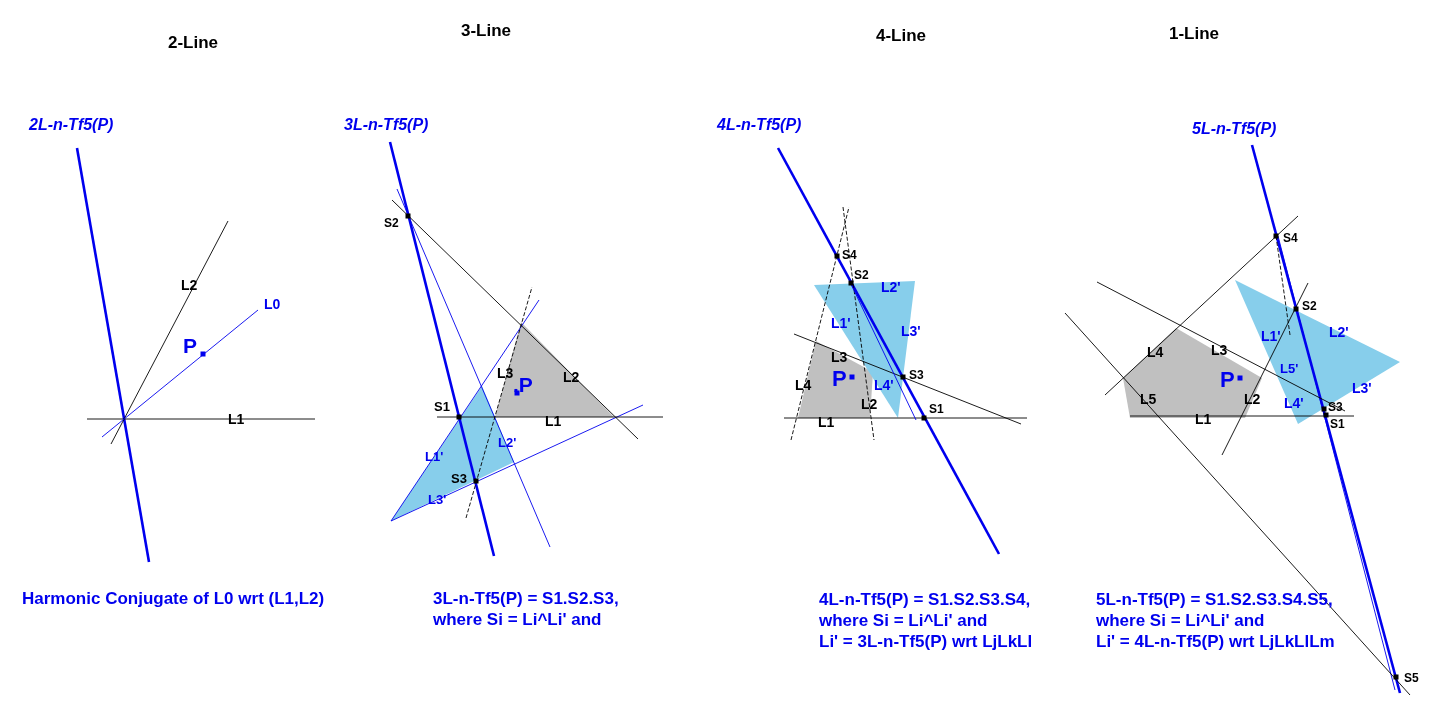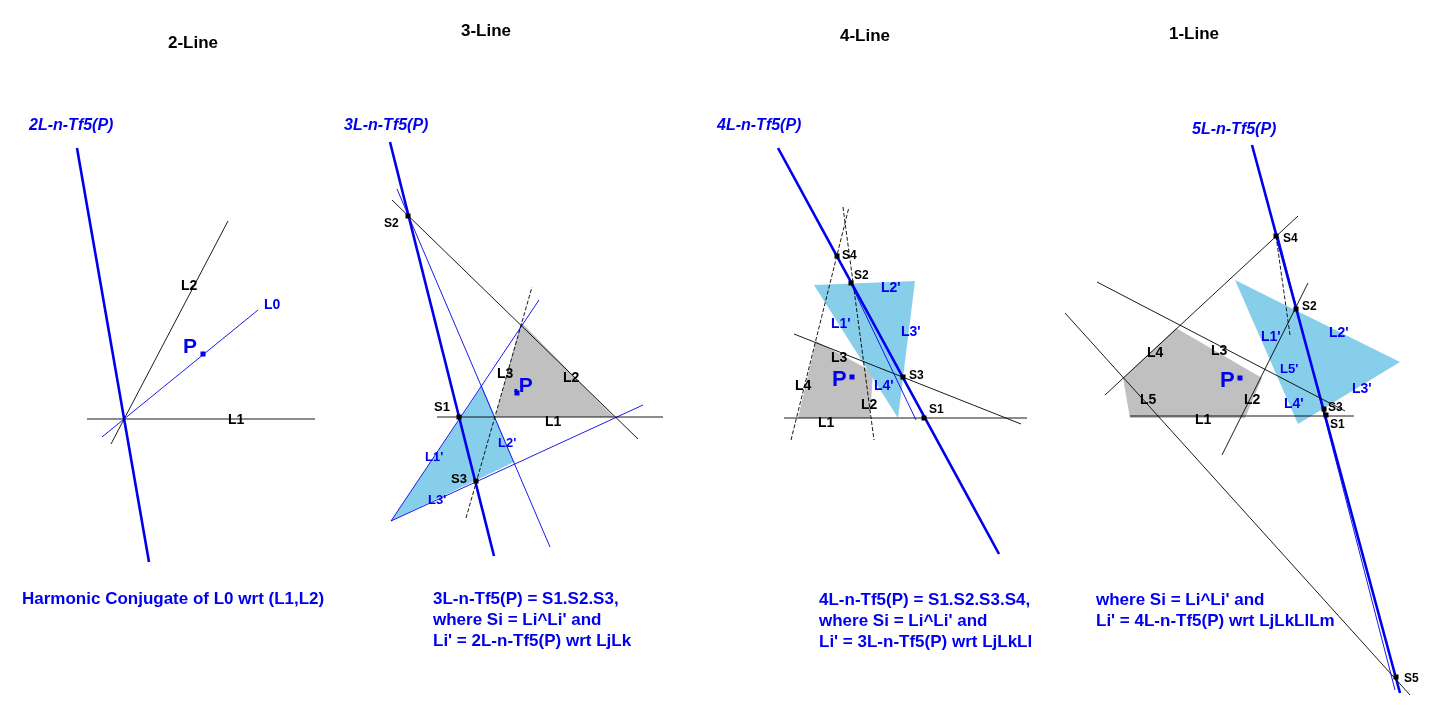--- a/index.html
+++ b/index.html
@@ -13,21 +13,21 @@
                line-height: 21px; font-family: "Liberation Sans", sans-serif; }
     .caption div { white-space: nowrap; }
     svg#canvas { position: absolute; left: 0; top: 0; }
     svg text { font-family: "Liberation Sans", sans-serif; font-weight: bold; }
   </style>
 </head>
 <body>
 
 <div class="panel-title" style="left:168px;top:21px;margin-top:12px;">2-Line</div>
 <div class="panel-title" style="left:461px;top:21px;">3-Line</div>
-<div class="panel-title" style="left:840px;top:26px;">4-Line</div>
+<div class="panel-title" style="left:876px;top:26px;">4-Line</div>
 <div class="panel-title" style="left:1169px;top:24px;">1-Line</div>
 
 <div class="fn-title" style="left:29px;top:116px;">2L-n-Tf5(P)</div>
 <div class="fn-title" style="left:344px;top:116px;">3L-n-Tf5(P)</div>
 <div class="fn-title" style="left:717px;top:116px;">4L-n-Tf5(P)</div>
 <div class="fn-title" style="left:1192px;top:120px;">5L-n-Tf5(P)</div>
 
 <svg id="canvas" width="1438" height="708" viewBox="0 0 1438 708" xmlns="http://www.w3.org/2000/svg">
   <g id="g-polys">
       <polygon points="521,322 614,417 495,417" fill="#c0c0c0" stroke="none"></polygon>
@@ -128,23 +128,23 @@
       <text x="1404" y="682" font-size="12" fill="#000000">S5</text>
     </g>
 </svg>
 
 <div class="caption" style="left:22px;top:588px;">
   <div>Harmonic Conjugate of L0 wrt (L1,L2)</div>
 </div>
 <div class="caption" style="left:433px;top:588px;">
   <div>3L-n-Tf5(P) = S1.S2.S3,</div>
   <div>where Si = Li^Li' and</div>
-  <div>Li' = 2L-n-Tf5(P) wrt LjLk</div>
 </div>
 <div class="caption" style="left:787px;top:589px;margin-left:32px;">
   <div>4L-n-Tf5(P) = S1.S2.S3.S4,</div>
   <div>where Si = Li^Li' and</div>
   <div>Li' = 3L-n-Tf5(P) wrt LjLkLl</div>
 </div>
 <div class="caption" style="left:1096px;top:589px;">
+  <div>5L-n-Tf5(P) = S1.S2.S3.S4.S5,</div>
   <div>where Si = Li^Li' and</div>
   <div>Li' = 4L-n-Tf5(P) wrt LjLkLlLm</div>
 </div>
 
 </body></html>

